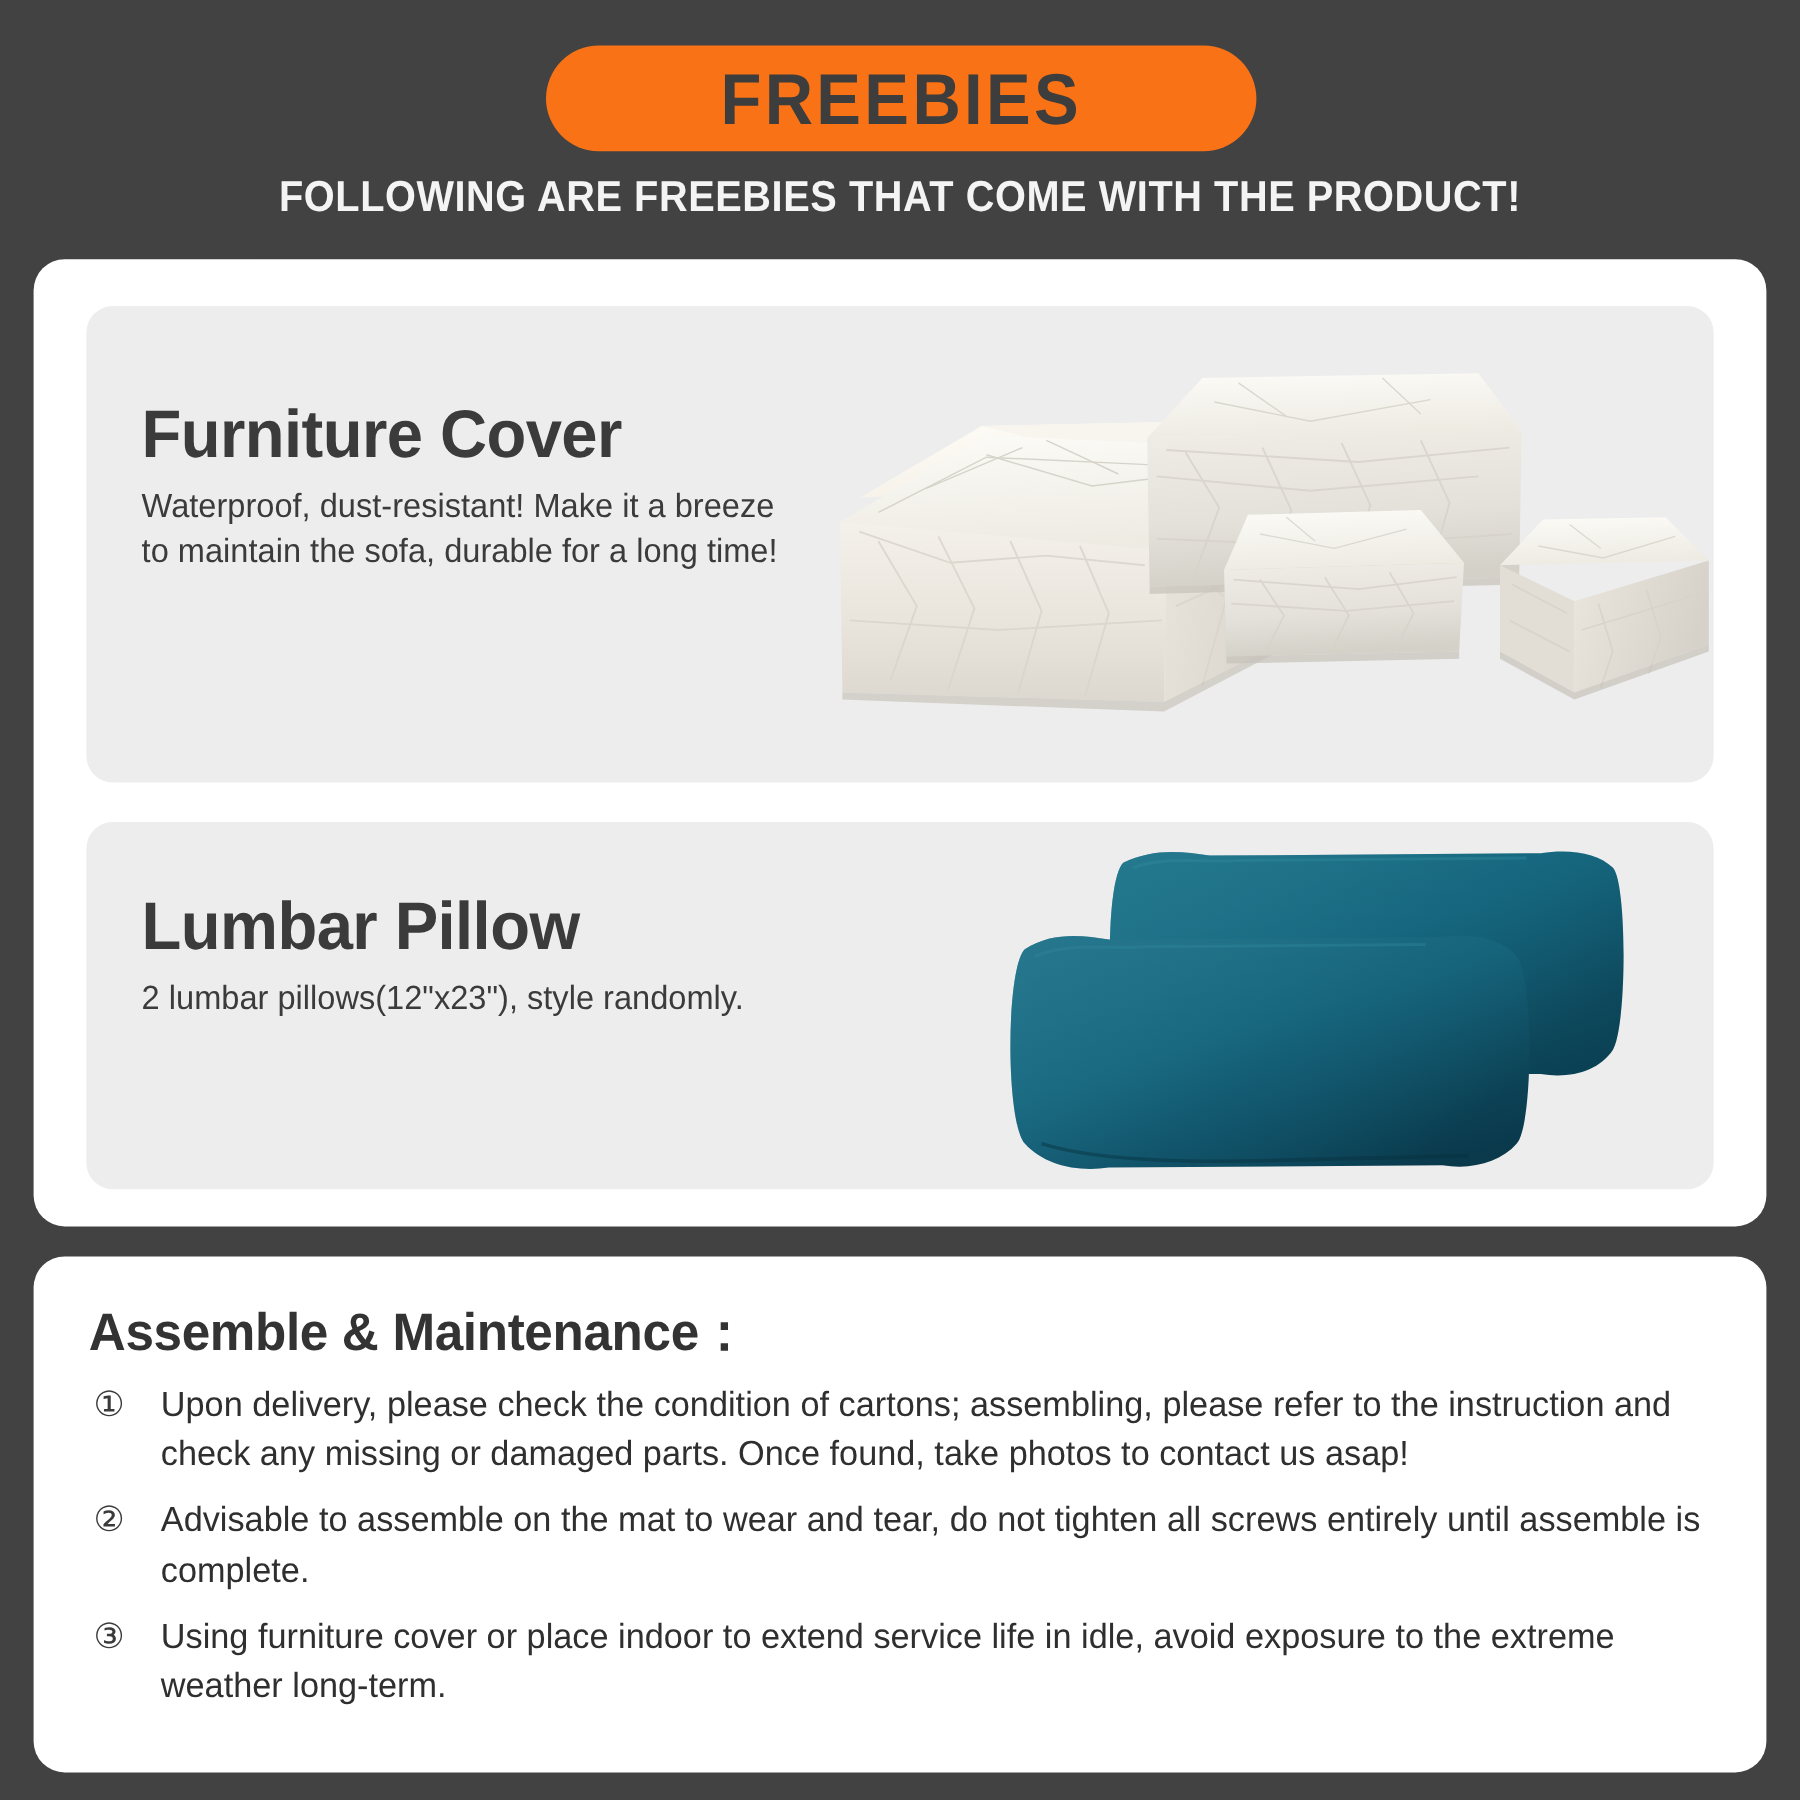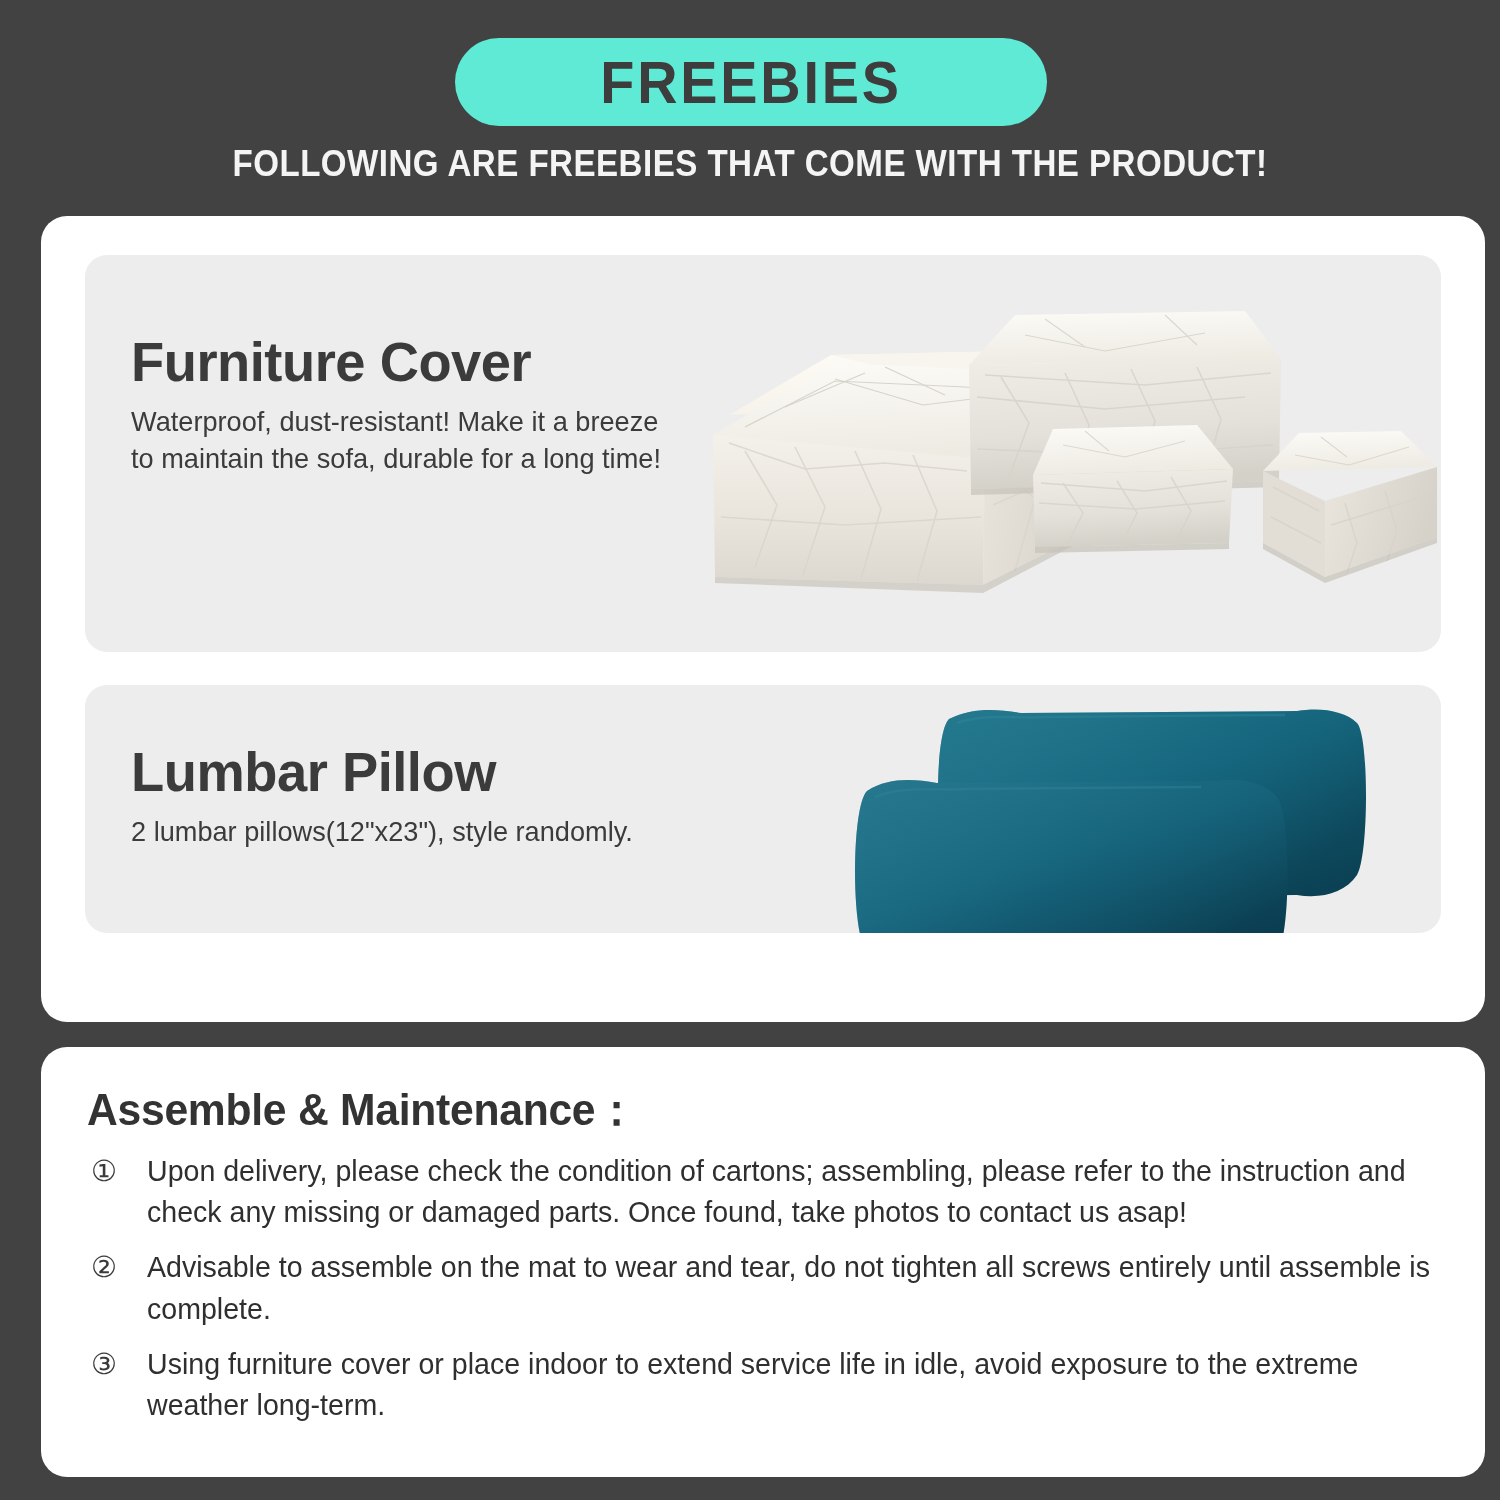--- a/index.html
+++ b/index.html
@@ -26,21 +26,21 @@
     width: 1500px;
     height: 200px;
   }
 
   .badge {
     position: absolute;
     left: 455px;
     top: 38px;
     width: 592px;
     height: 88px;
-    background: #5eead4;
+    background: #f97316;
     border-radius: 46px;
     display: flex;
     align-items: center;
     justify-content: center;
   }
 
   .badge-text {
     font-size: 60px;
     font-weight: 700;
     letter-spacing: 3px;
@@ -60,21 +60,20 @@
     letter-spacing: 0.5px;
     color: #f4f4f4;
     transform: scaleX(0.92);
   }
 
   
   .card {
     position: absolute;
     background: #ffffff;
     border-radius: 26px;
-    margin-left: 13px;
   }
 
   #card-freebies {
     left: 28px;
     top: 216px;
     width: 1444px;
     height: 806px;
   }
 
   #card-maintenance {
@@ -97,21 +96,21 @@
     left: 44px;
     top: 39px;
     width: 1356px;
     height: 397px;
   }
 
   #panel-pillow {
     left: 44px;
     top: 469px;
     width: 1356px;
-    height: 248px;
+    height: 306px;
   }
 
   .panel-text {
     position: absolute;
     left: 46px;
   }
 
   #panel-cover .panel-text { top: 78px; width: 560px; }
   #panel-pillow .panel-text { top: 58px; width: 560px; }
 

